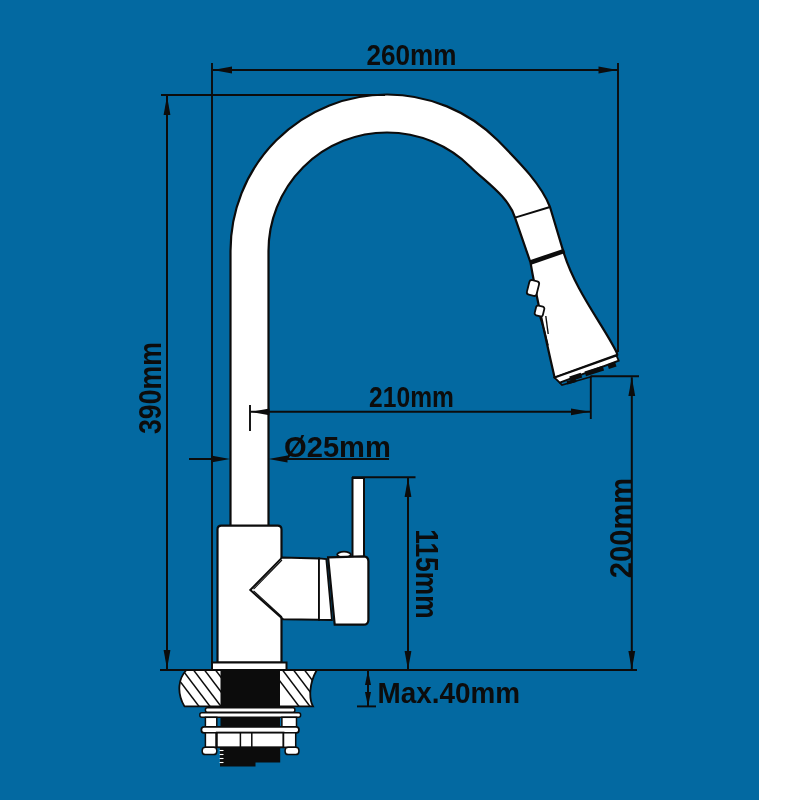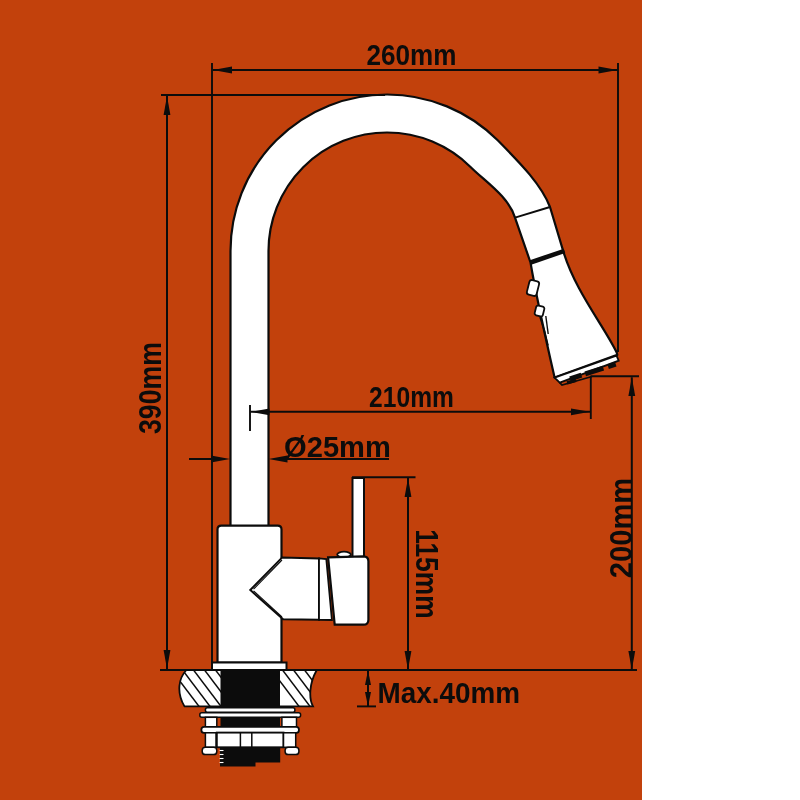--- a/index.html
+++ b/index.html
@@ -1,16 +1,16 @@
 <!DOCTYPE html>
 <html><head>
 <meta charset="utf-8">
 <style>
   html,body{margin:0;padding:0;background:#ffffff;}
-  .page{position:relative;width:642px;height:800px;background:#c2410c;overflow:hidden;transform:translateZ(0);will-change:transform;}
+  .page{position:relative;width:759px;height:800px;background:#0369a1;overflow:hidden;transform:translateZ(0);will-change:transform;}
   svg{position:absolute;left:0;top:0;}
   text{font-family:"Liberation Sans", sans-serif;font-weight:bold;fill:#0c0c0c;opacity:0.999;}
 </style>
 </head>
 <body>
 <div class="page">
 <svg width="800" height="800" viewBox="0 0 800 800">
 
   <g id="spout">
     <path d="M 230.5,526 L 230.5,251 A 156.5,156.5 0 0 1 387,94.5 A 156.5,156.5 0 0 1 497.7,140.3 C 520,163 541,184 550,207 L 563,250.4 C 575,291 604,326 616.8,352.8 L 617.3,354.9 L 554.6,377.6 C 546,340 536,295 530.5,262.5 L 515,217.6 C 508.6,196.6 485,181.4 470.8,167.2 A 118.5,118.5 0 0 0 387,132.5 A 118.5,118.5 0 0 0 268.5,251 L 268.5,526" fill="#ffffff" stroke="#0c0c0c" stroke-width="2.2" stroke-linejoin="round"></path>

